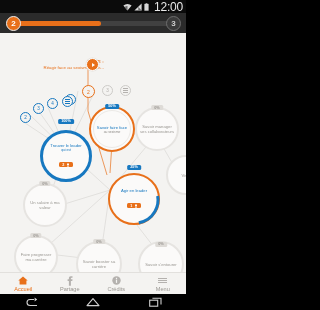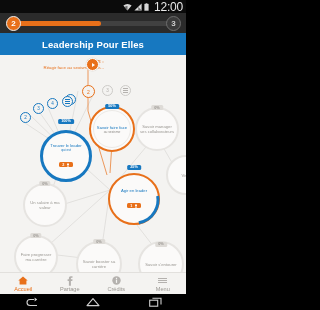--- a/index.html
+++ b/index.html
@@ -101,23 +101,20 @@
     </div>
   </div>
 
   <div class="progress">
     <div class="prog-track"></div>
     <div class="prog-fill" id="progFill" style="width: 86.9px;"></div>
     <div class="step step-a">2</div>
     <div class="step step-b">3</div>
   </div>
 
-  <div class="titlebar">
-    <span>Leadership Pour Elles</span>
-  </div>
 
   <div class="canvas">
 
     <svg class="svg-links" width="186" height="217">
       <g stroke="#d5d3d0" stroke-width="0.6" fill="none">
         <path d="M47,50 L66,95"></path>
         <path d="M38,55 L66,95"></path>
         <path d="M30,60 L66,95"></path>
         <path d="M22,66 L66,95"></path>
         <path d="M78,36 L66,95"></path>

